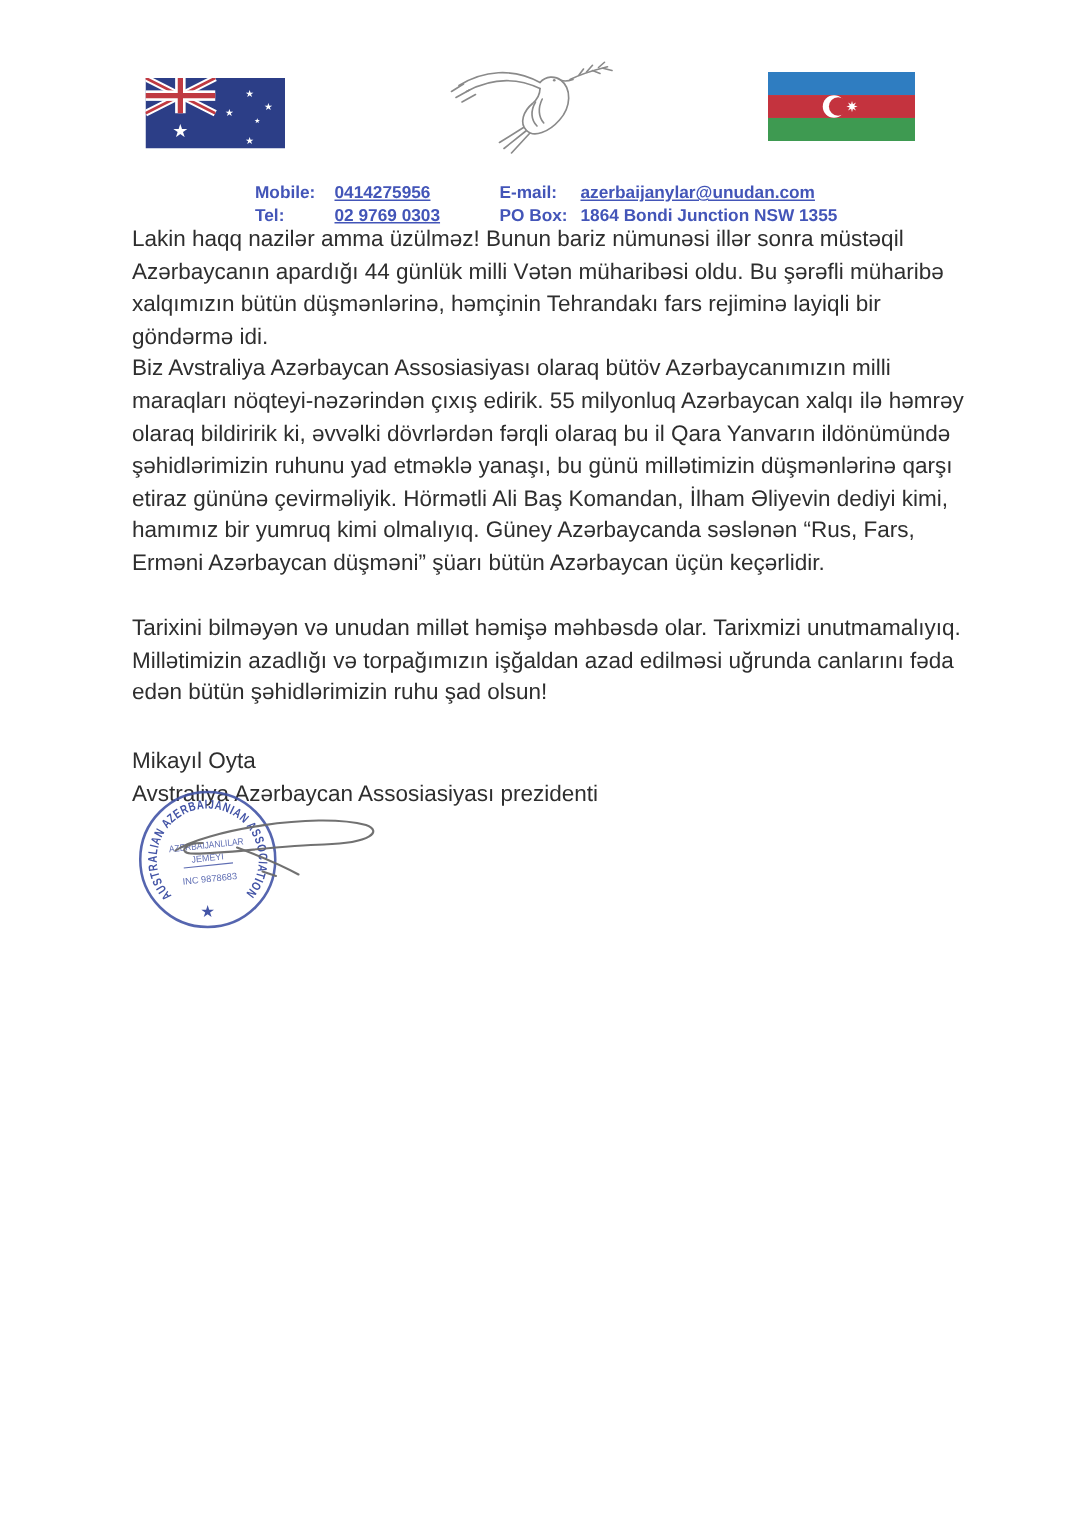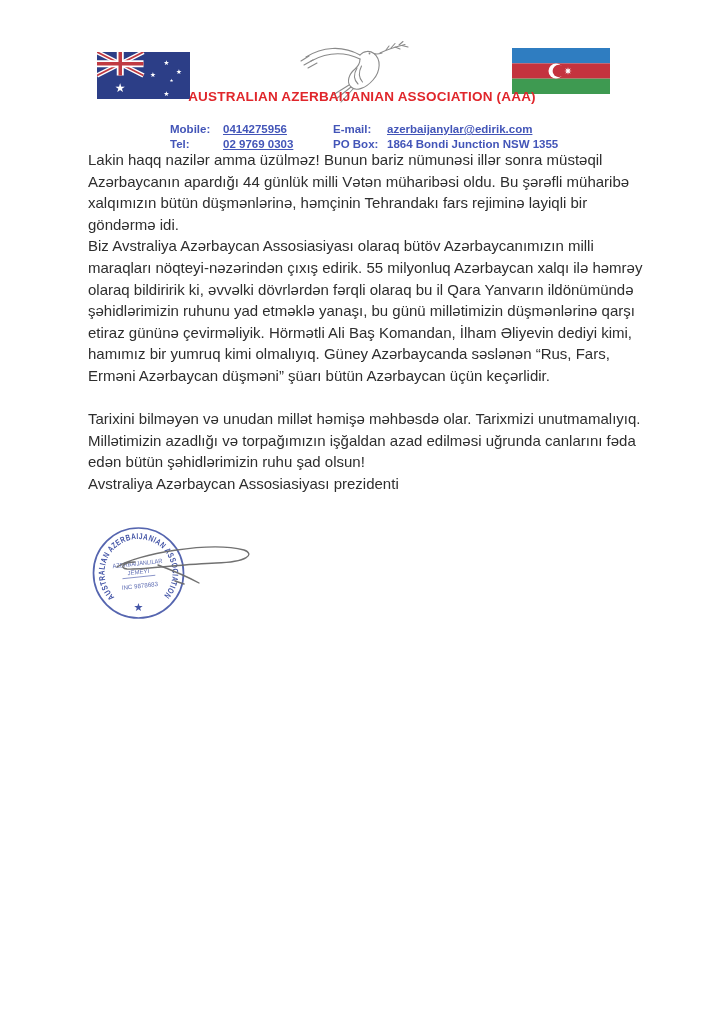--- a/index.html
+++ b/index.html
@@ -86,41 +86,41 @@
     <rect x="0" y="0" width="196" height="30.7" fill="#2f7dc1"></rect>
     <rect x="0" y="30.7" width="196" height="30.6" fill="#c4333e"></rect>
     <rect x="0" y="61.3" width="196" height="30.7" fill="#3e9a51"></rect>
     <g>
       <circle cx="88" cy="46" r="15" fill="#ffffff"></circle>
       <circle cx="93.5" cy="46" r="12.3" fill="#c4333e"></circle>
       <polygon fill="#ffffff" points="119.5,46 114.96,47.23 117.3,51.3 113.23,48.96 112,53.5 110.77,48.96 106.7,51.3 109.04,47.23 104.5,46 109.04,44.77 106.7,40.7 110.77,43.04 112,38.5 113.23,43.04 117.3,40.7 114.96,44.77"></polygon>
     </g>
   </svg>
 
-  <div class="org-title">AUSTRALIAN AZERBAIJANIAN ASSOCIATION (AAA)</div>
 
   <div class="contacts">
     <div class="c-row r1">
       <span class="lab p1">Mobile:</span>
       <span class="val p2">0414275956</span>
       <span class="lab p3">E-mail:</span>
-      <a class="val p4 email-link" href="#">azerbaijanylar@edirik.com</a>
+      <a class="val p4 email-link" href="#">azerbaijanylar@unudan.com</a>
     </div>
     <div class="c-row r2">
       <span class="lab p1">Tel:</span>
       <span class="val p2">02 9769 0303</span>
       <span class="lab p3">PO Box:</span>
       <span class="val p4">1864 Bondi Junction NSW 1355</span>
     </div>
   </div>
 
   <div class="body-text">
     <p>Lakin haqq nazilər amma üzülməz! Bunun bariz nümunəsi illər sonra müstəqil Azərbaycanın apardığı 44 günlük milli Vətən müharibəsi oldu. Bu şərəfli müharibə xalqımızın bütün düşmənlərinə, həmçinin Tehrandakı fars rejiminə layiqli bir göndərmə idi.</p>
     <p>Biz Avstraliya Azərbaycan Assosiasiyası olaraq bütöv Azərbaycanımızın milli maraqları nöqteyi-nəzərindən çıxış edirik. 55 milyonluq Azərbaycan xalqı ilə həmrəy olaraq bildiririk ki, əvvəlki dövrlərdən fərqli olaraq bu il Qara Yanvarın ildönümündə şəhidlərimizin ruhunu yad etməklə yanaşı, bu günü millətimizin düşmənlərinə qarşı etiraz gününə çevirməliyik. Hörmətli Ali Baş Komandan, İlham Əliyevin dediyi kimi, hamımız bir yumruq kimi olmalıyıq. Güney Azərbaycanda səslənən “Rus, Fars, Erməni Azərbaycan düşməni” şüarı bütün Azərbaycan üçün keçərlidir.</p>
     <p class="gap-above">Tarixini bilməyən və unudan millət həmişə məhbəsdə olar. Tarixmizi unutmamalıyıq. Millətimizin azadlığı və torpağımızın işğaldan azad edilməsi uğrunda canlarını fəda edən bütün şəhidlərimizin ruhu şad olsun!</p>
+    <p class="gap-above-lg">Mikayıl Oyta</p>
     <p>Avstraliya Azərbaycan Assosiasiyası prezidenti</p>
   </div>
 
   <svg class="stamp-sig" viewBox="0 0 300 140">
     <g>
       <circle cx="60.5" cy="61" r="45" fill="none" stroke="#4354a6" stroke-width="1.7" opacity="0.9"></circle>
       <defs>
         <path id="ringPath" d="M 36.46 85.04 A 34 34 0 1 1 84.54 85.04" fill="none"></path>
       </defs>
       <text font-size="8.4" font-weight="600" letter-spacing="0.6" fill="#4354a6" font-family="Liberation Sans, sans-serif">

